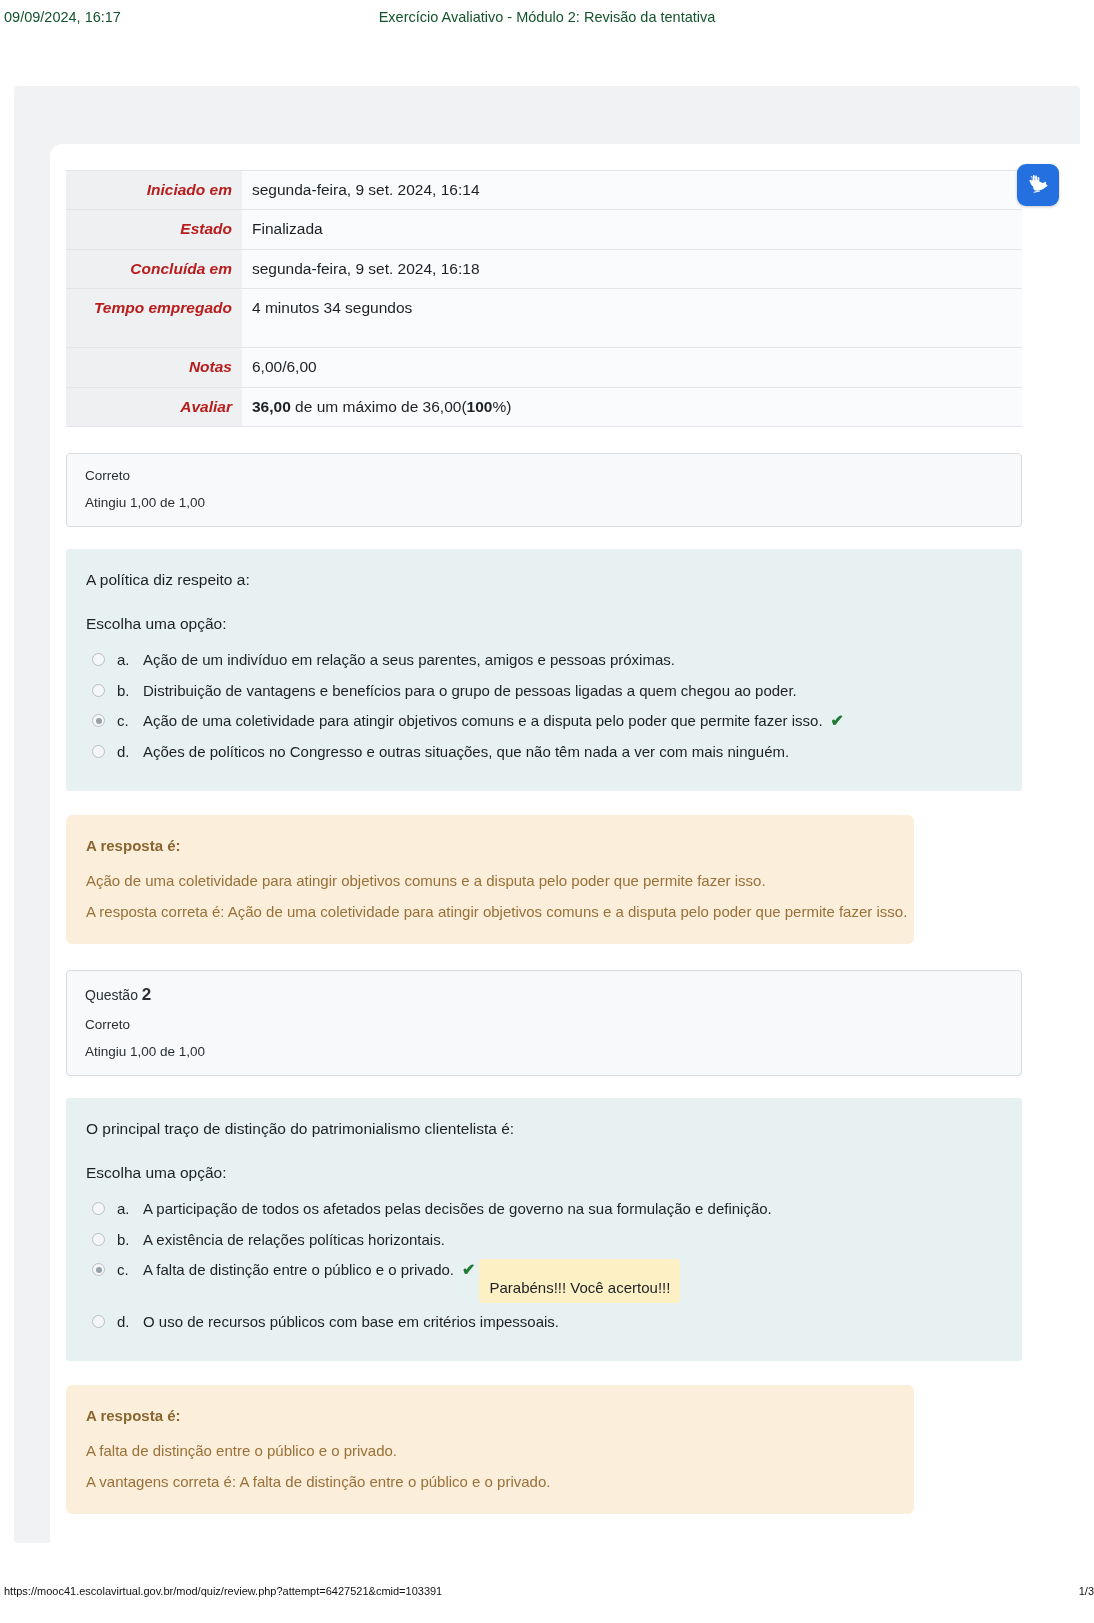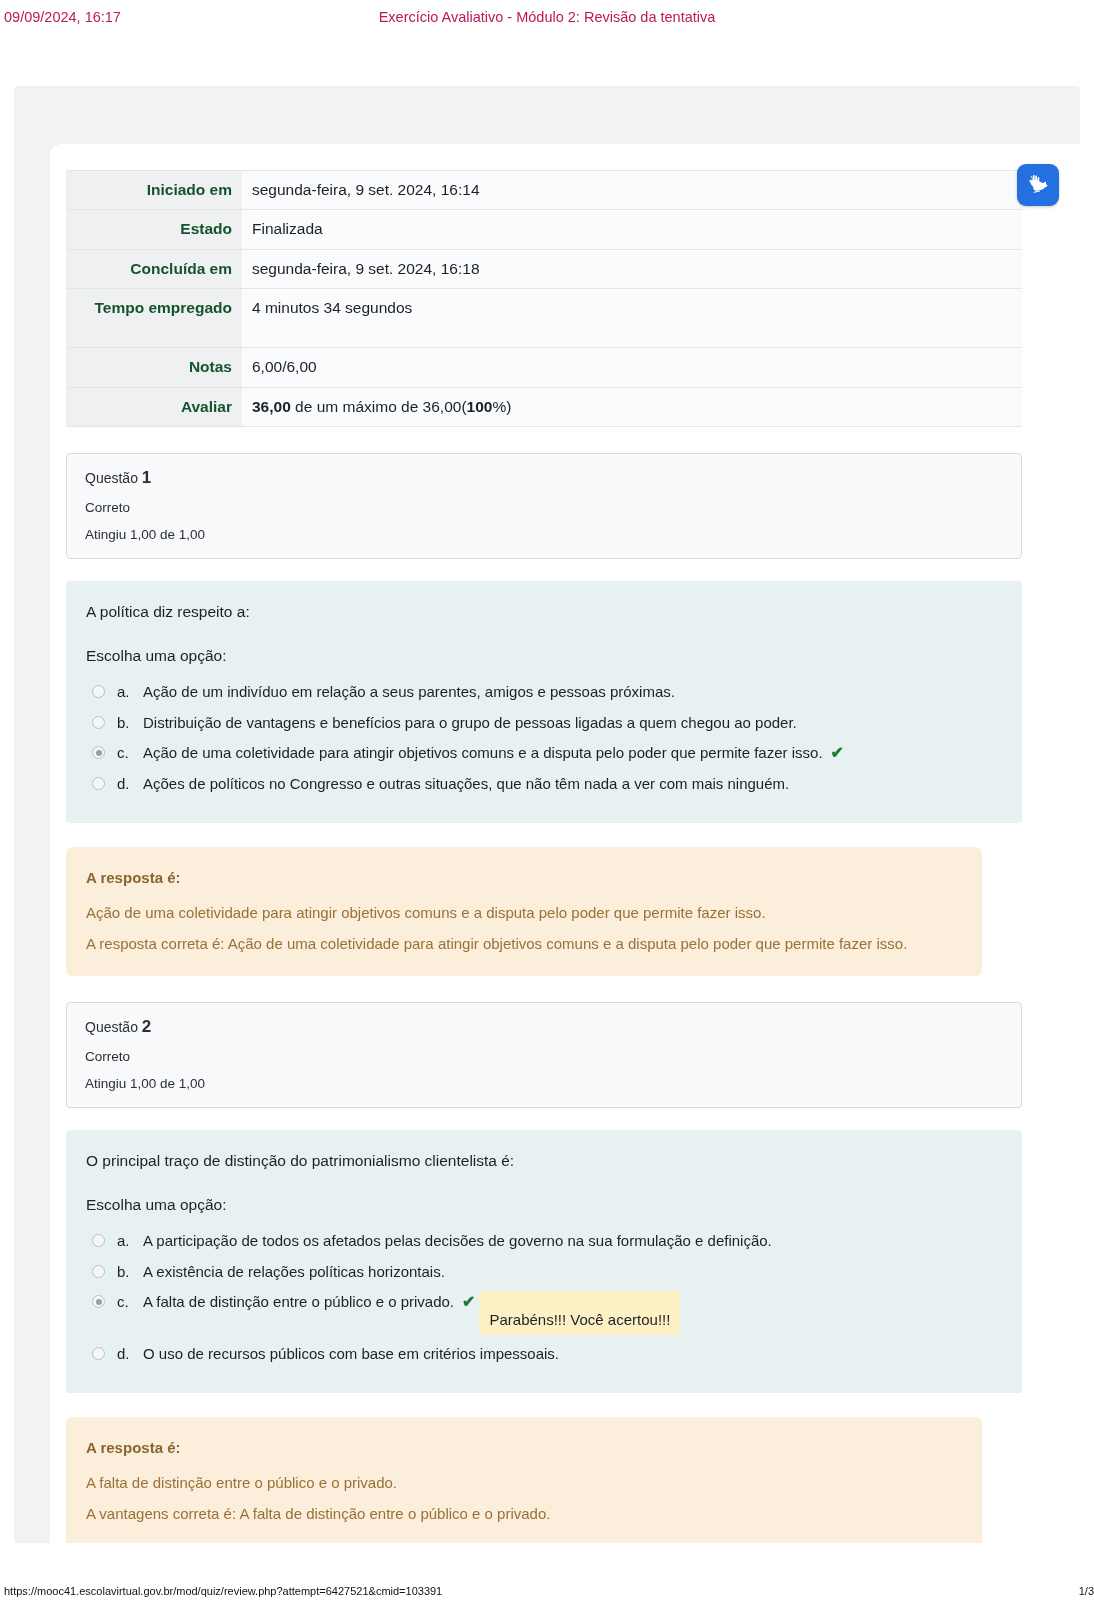--- a/index.html
+++ b/index.html
@@ -17,21 +17,21 @@
   }
 
   
   .print-header {
     position: absolute;
     top: 0; left: 0; right: 0;
     height: 34px;
     display: flex;
     align-items: center;
     font-size: 14.5px;
-    color: #be185d;
+    color: #14532d;
   }
   .print-header .ph-left { position: absolute; left: 4px; }
   .print-header .ph-center {
     position: absolute;
     left: 0; right: 0;
     text-align: center;
   }
 
   
   .page-area {
@@ -71,22 +71,23 @@
   }
   table.summary tr { border-bottom: 1px solid #e3e5e8; }
   table.summary tr:first-child { border-top: 1px solid #e3e5e8; }
   table.summary th {
     width: 160px;
     background: #eef0f2;
     text-align: right;
     vertical-align: top;
     font-weight: bold;
     padding: 8px 10px 8px 6px;
-    color: #14532d;
+    color: #b91c1c;
     line-height: 1.45;
+    font-style: italic;
   }
   table.summary td {
     background: #fafbfc;
     text-align: left;
     vertical-align: top;
     padding: 8px 10px;
     color: #1d2125;
     line-height: 1.45;
   }
   table.summary td.tall { height: 42px; }
@@ -204,21 +205,21 @@
     font-size: 15px;
     color: #1d2125;
     white-space: nowrap;
     flex: 0 0 auto;
     line-height: 1.35;
   }
 
   
   .feedback {
     margin-top: 24px;
-    width: 916px;
+    width: 848px;
     box-sizing: border-box;
     background: #fbeedb;
     border-radius: 6px;
     padding: 22px 4px 24px 20px;
     color: #8a6530;
   }
   .feedback .fb-title {
     font-weight: bold;
     font-size: 15px;
     margin-bottom: 18px;
@@ -278,21 +279,20 @@
             <td>6,00/6,00</td>
           </tr>
           <tr>
             <th>Avaliar</th>
             <td><span class="b">36,00</span><span> de um máximo de 36,00(</span><span class="b">100</span><span>%)</span></td>
           </tr>
         </tbody>
       </table>
 
       <div class="qinfo">
-        <div class="qno"><span>Questão</span> <b>1</b></div>
         <div class="qstate">Correto</div>
         <div class="qgrade">Atingiu 1,00 de 1,00</div>
       </div>
 
       <div class="qbody">
         <div class="qtext">A política diz respeito a:</div>
         <div class="prompt">Escolha uma opção:</div>
         <ul class="answers">
           <li class="answer">
             <span class="radio"></span>

